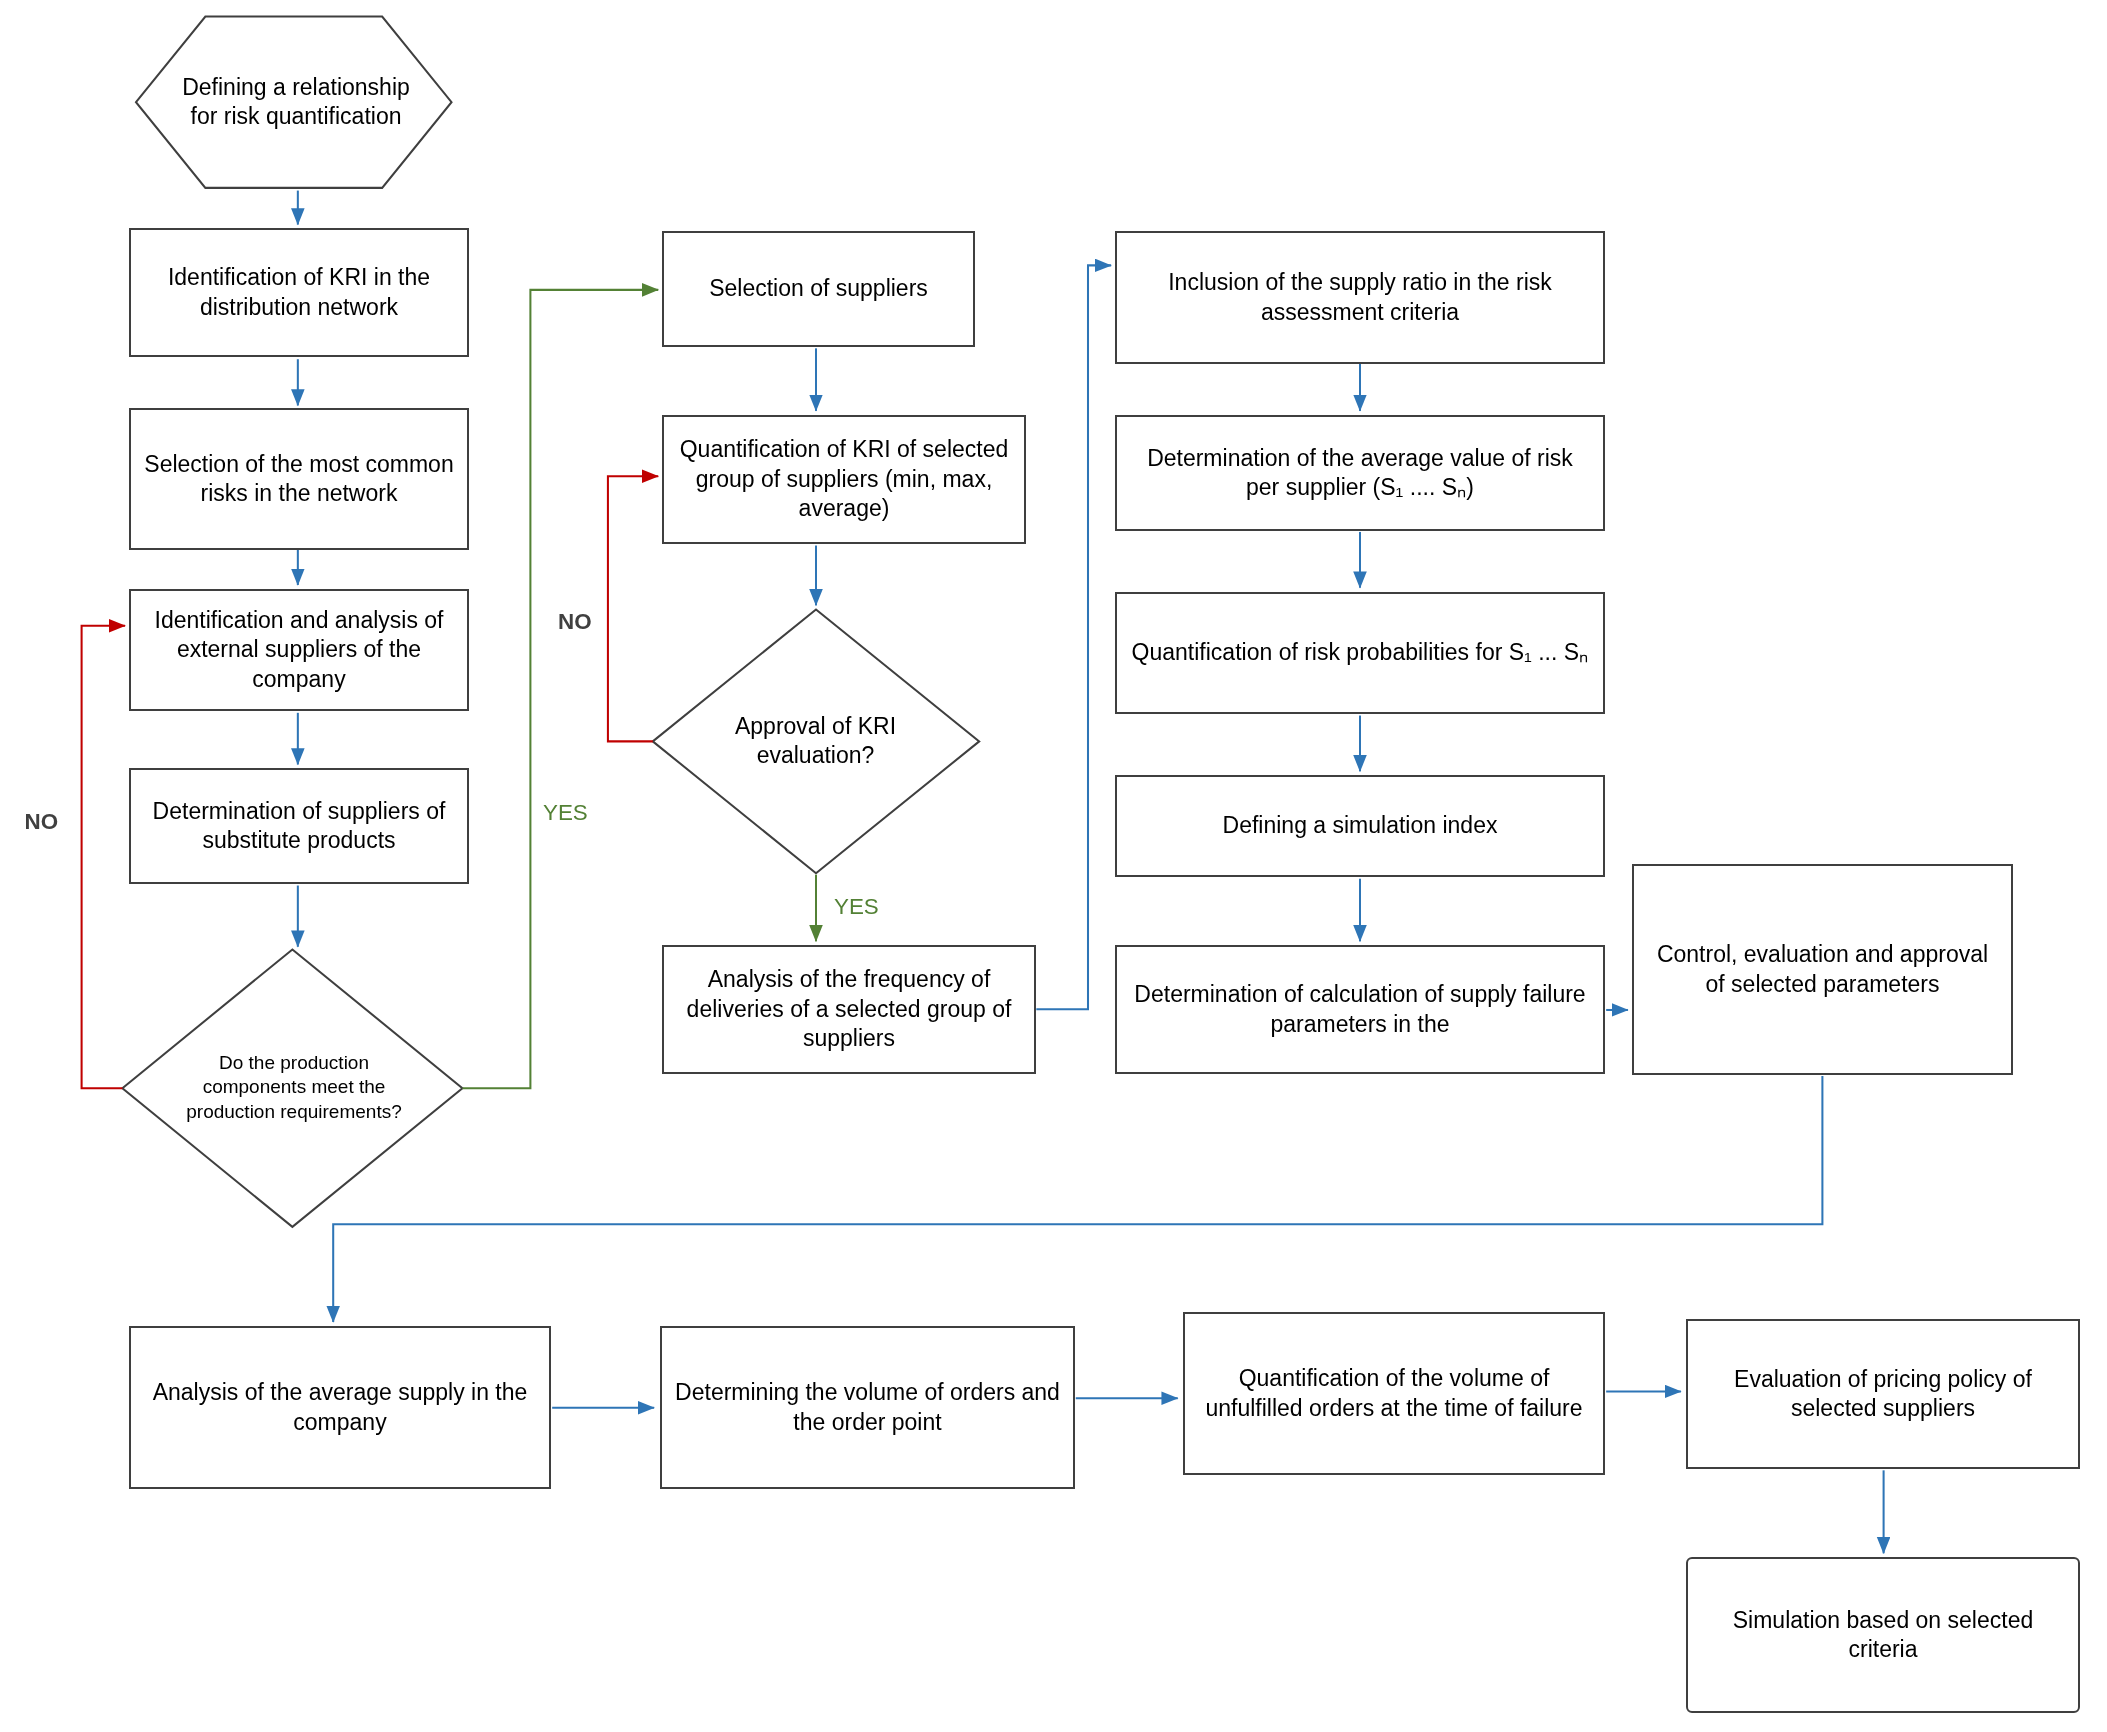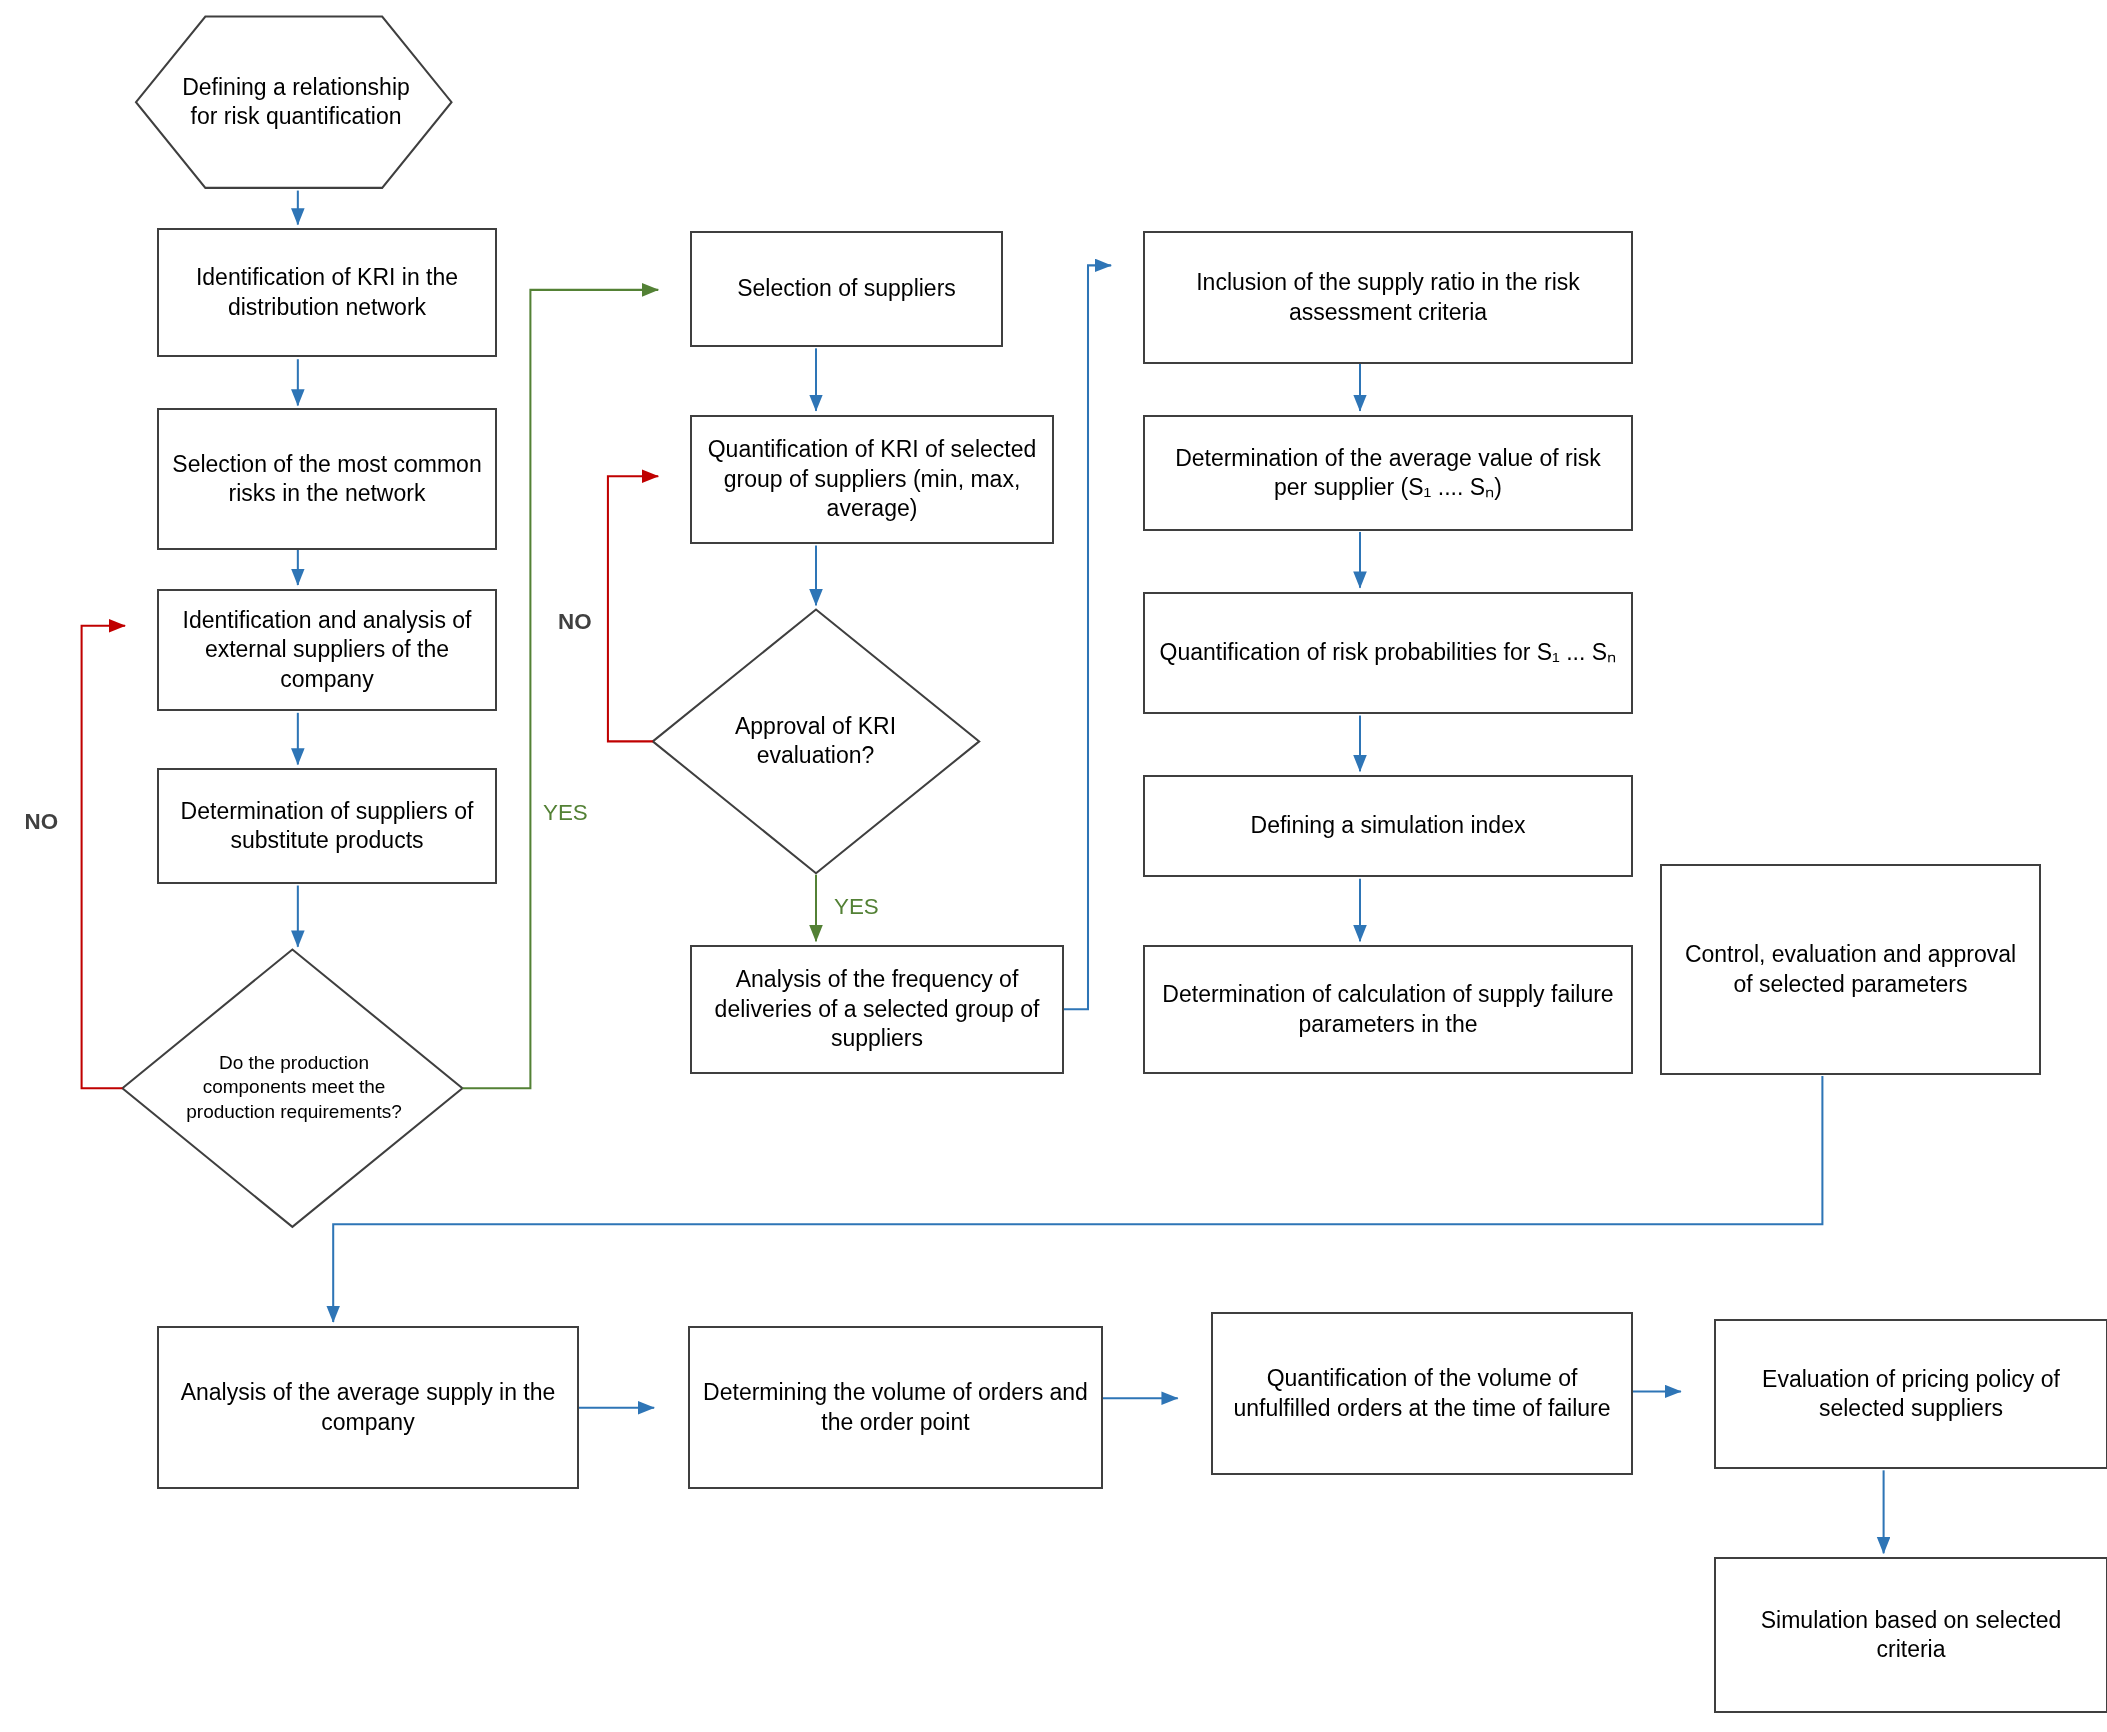--- a/index.html
+++ b/index.html
@@ -22,21 +22,20 @@
     position: absolute;
     background: #ffffff;
     border: 2px solid #3f3f3f;
     display: flex;
     align-items: center;
     justify-content: center;
     text-align: center;
     font-size: 23px;
     line-height: 1.28;
     padding: 5.4px 11px;
-    margin-left: 28px;
   }
   .shape-label {
     position: absolute;
     display: flex;
     align-items: center;
     justify-content: center;
     text-align: center;
     font-size: 23px;
     line-height: 1.28;
   }
@@ -149,21 +148,21 @@
   </div>
   <div class="node" style="left:660px; top:1326px; width:415px; height:163px;">
     <span>Determining the volume of orders and the order point</span>
   </div>
   <div class="node" style="left:1183px; top:1312px; width:422px; height:163px;">
     <span>Quantification of the volume of unfulfilled orders at the time of failure</span>
   </div>
   <div class="node" style="left:1686px; top:1319px; width:394px; height:150px;">
     <span>Evaluation of pricing policy of selected suppliers</span>
   </div>
-  <div class="node" style="left:1686px; top:1557px; width:394px; height:156px;">
+  <div class="node" style="left:1686px; top:1557px; width:394px; height:156px;border-radius:6px;">
     <span>Simulation based on selected criteria</span>
   </div>
 
   <div class="shape-label" style="left:170px; top:27px; width:252px; height:150px;">
     <span>Defining a relationship for risk quantification</span>
   </div>
   <div class="shape-label small" style="left:175px; top:989px; width:238px; height:197px;">
     <span>Do the production components meet the production requirements?</span>
   </div>
   <div class="shape-label" style="left:700px; top:690px; width:231px; height:102px;">

